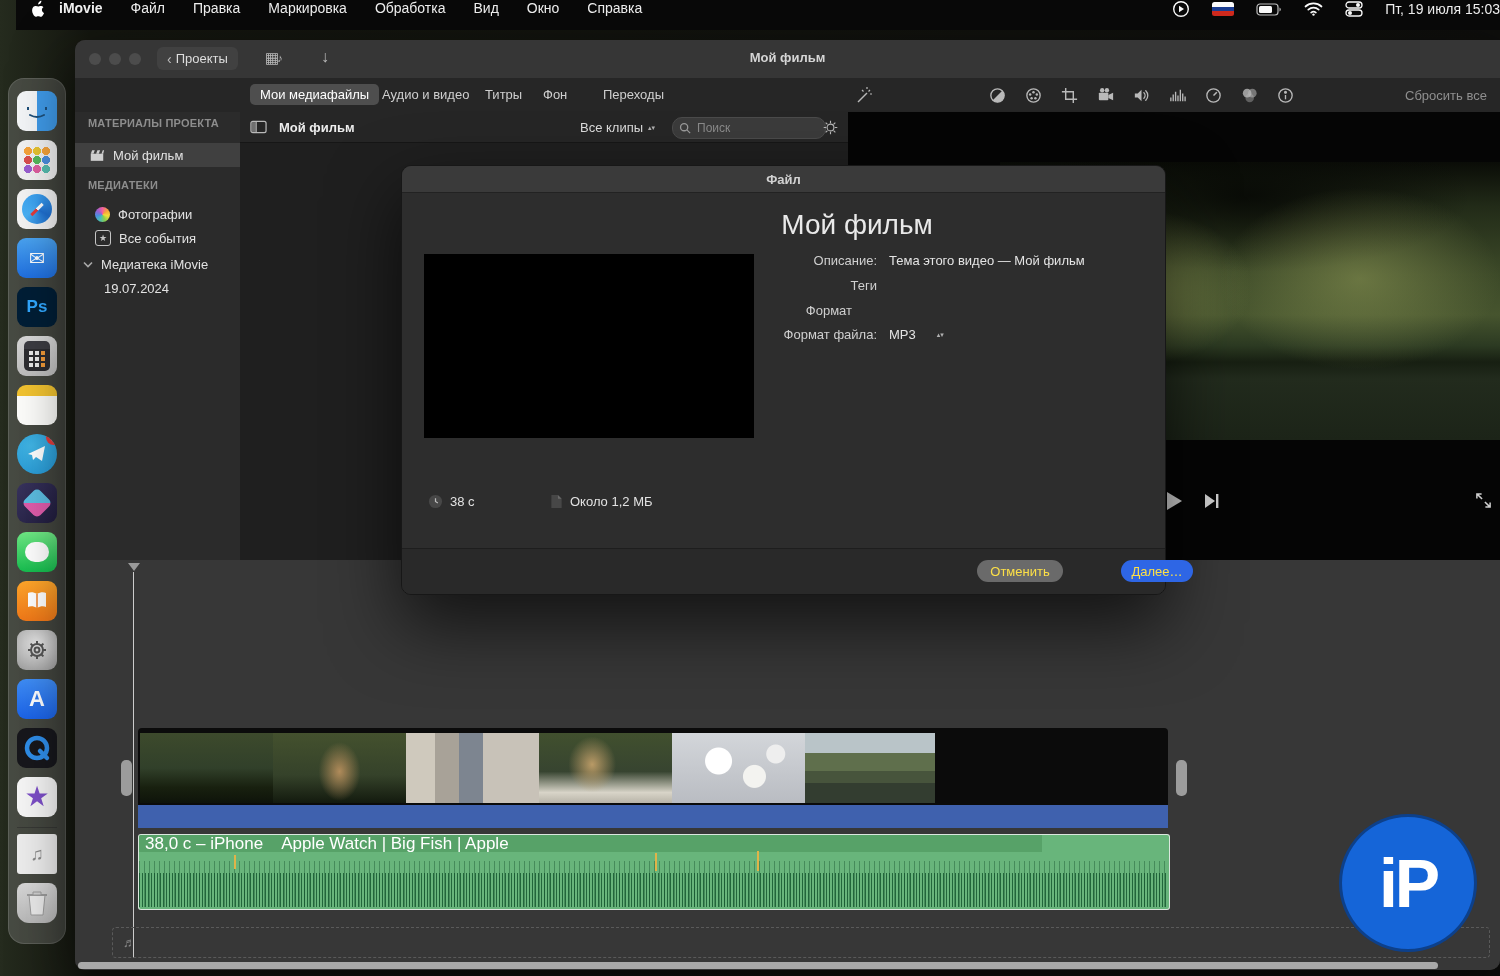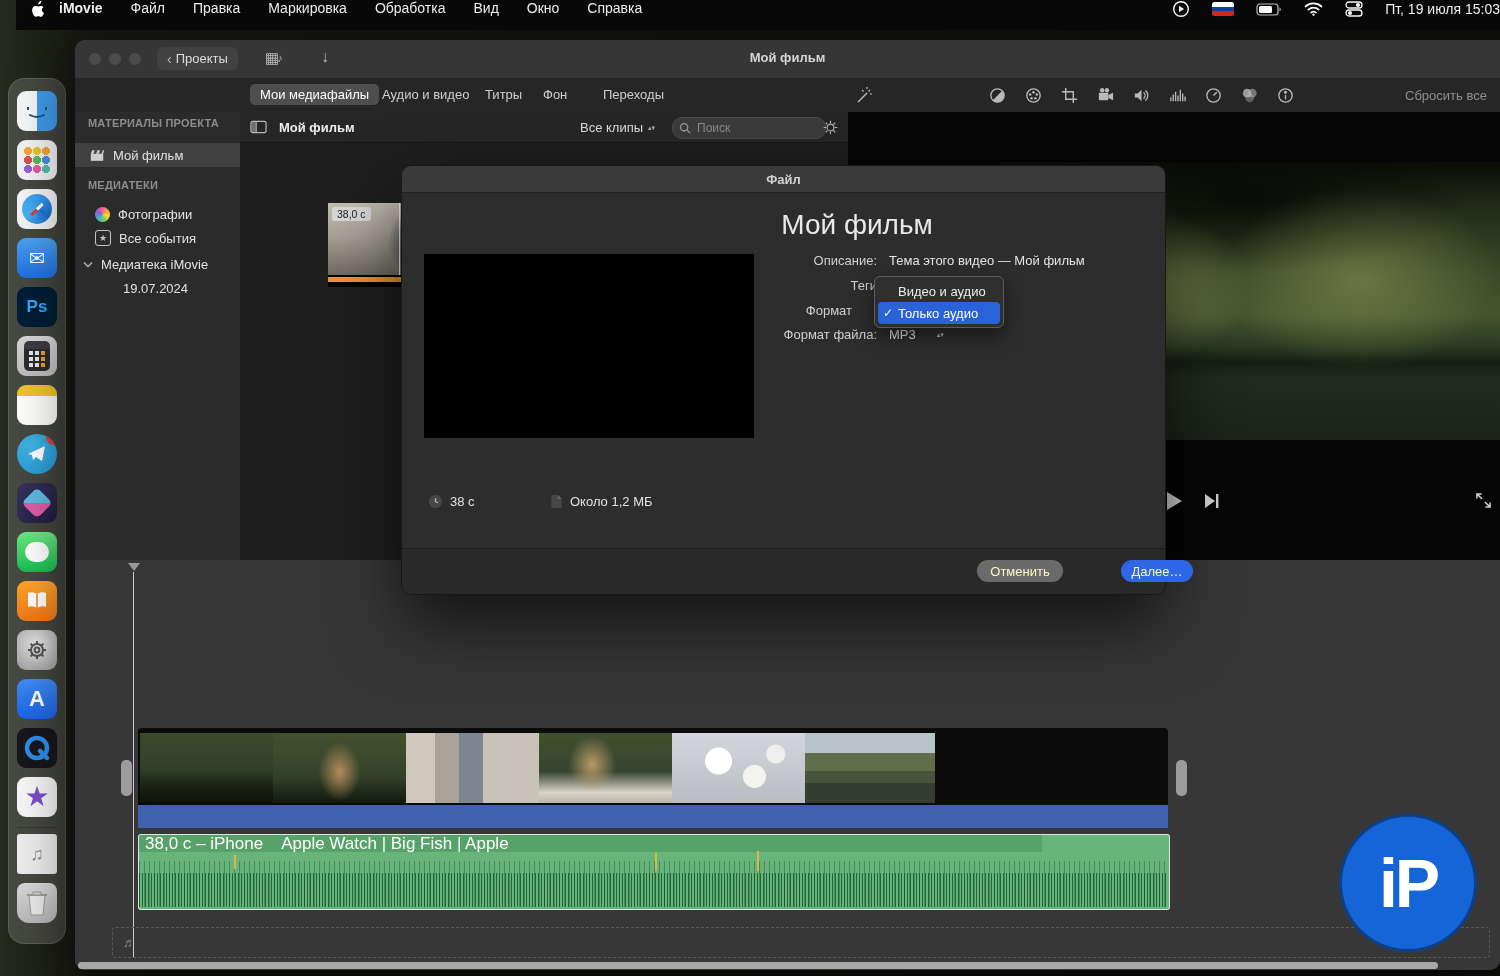--- a/index.html
+++ b/index.html
@@ -92,21 +92,21 @@
   #dlgtitle{left:0;top:0;width:763px;height:26px;background:#3a3a3a;border-radius:9px 9px 0 0;border-bottom:1px solid #222;display:flex;align-items:center;justify-content:center;color:#d2d2d2;font-size:13px;font-weight:bold;}
   #dlgheading{left:255px;top:43px;width:400px;text-align:center;color:#e9e9e9;font-size:28px;}
   #dlgpreview{left:22px;top:88px;width:330px;height:184px;background:#000;}
   .dlabel{position:absolute;width:180px;text-align:right;color:#cfcfcf;font-size:13px;}
   .dvalue{position:absolute;color:#e4e4e4;font-size:13px;white-space:nowrap;}
   #popup{left:472px;top:110px;width:130px;height:52px;background:#2f2f2f;border:1px solid #5c5c5c;border-radius:6px;box-shadow:0 8px 20px rgba(0,0,0,.5);padding:3px;box-sizing:border-box;}
   .pitem{position:relative;height:22px;display:flex;align-items:center;color:#ececec;font-size:13px;border-radius:4px;padding-left:20px;}
   .pitem.sel{background:#2a62d9;color:#fff;}
   .pitem .chk{position:absolute;left:5px;font-size:12px;}
   #dlgfooter{left:0;top:382px;width:763px;height:45px;background:#292929;border-top:1px solid #1e1e1e;border-radius:0 0 9px 9px;}
-  .dbtn{position:absolute;top:11px;height:22px;border-radius:11px;font-size:13px;color:#fef9c3;display:flex;align-items:center;justify-content:center;}
+  .dbtn{position:absolute;top:11px;height:22px;border-radius:11px;font-size:13px;color:#fde047;display:flex;align-items:center;justify-content:center;}
   #btncancel{left:575px;width:86px;background:#6a6a6a;}
   #btnnext{left:679px;width:72px;background:#2e66e5;margin-left:40px;}
 
   
   #wm{left:1339px;top:814px;width:132px;height:132px;border-radius:50%;background:#1565d8;border:3px solid rgba(5,20,45,.45);display:flex;align-items:center;justify-content:center;color:#fff;font-size:68px;font-weight:bold;letter-spacing:-3px;}
 </style>
 </head>
 <body>
 
 <div id="screen">
@@ -342,21 +342,21 @@
       </div>
       <div class="sbrow" style="top:140px">
         <span class="ico" style="margin-left:8px">
             <svg width="10" height="7" viewBox="0 0 10 7" fill="none" stroke="#a8a8a8" stroke-width="1.6">
               <path d="M1 1.5 5 5.5 9 1.5"></path>
             </svg>
           </span>
         <span>Медиатека iMovie</span>
       </div>
       <div class="sbrow" style="top:164px">
-        <span style="margin-left:48px">19.07.2024</span>
+        <span style="margin-left:29px">19.07.2024</span>
       </div>
     </div>
 
     <div class="abs" id="browser">
       <div class="abs" id="bhead">
         <span class="ico" style="margin-left:10px">
             <svg width="17" height="14" viewBox="0 0 18 14">
               <rect x="1" y="1" width="16" height="12" rx="2" fill="none" stroke="#b9b9b9" stroke-width="1.3"></rect>
               <path d="M6.5 1v12" stroke="#b9b9b9" stroke-width="1.3"></path>
               <rect x="1.8" y="1.8" width="4" height="10.4" fill="#b9b9b9" opacity=".5"></rect>
@@ -376,26 +376,20 @@
             </span>
           <input placeholder="Поиск" style="">
         </div>
         <span class="ico" style="position:absolute;left:582px">
             <svg width="17" height="17" viewBox="0 0 20 20" fill="none" stroke="#b9b9b9" stroke-width="1.3">
               <circle cx="10" cy="10" r="4"></circle>
               <path d="M10 2v3M10 15v3M2 10h3M15 10h3M4.3 4.3l2.1 2.1M13.6 13.6l2.1 2.1M4.3 15.7l2.1-2.1M13.6 6.4l2.1-2.1"></path>
             </svg>
           </span>
       </div>
-      <div class="abs" id="clip">
-        <div class="abs" id="clipthumb"></div>
-        <div class="abs" style="left:71px;top:0;width:1px;height:72px;background:rgba(255,255,255,.9)"></div>
-        <div class="abs" id="clipbadge">38,0 с</div>
-        <div class="abs" id="cliporange"></div>
-      </div>
     </div>
 
     <div class="abs" id="viewer"></div>
     <div class="abs" id="vframe"></div>
     <span class="abs pctl" style="left:1092px;top:452px;width:0;height:0;border-top:9px solid transparent;border-bottom:9px solid transparent;border-left:15px solid #cfcfcf"></span>
     <span class="abs pctl ico" style="left:1128px;top:452px">
         <svg width="18" height="18" viewBox="0 0 18 18">
           <path d="M2 2l10 7-10 7z" fill="#cfcfcf"></path>
           <rect x="13" y="2" width="2.4" height="14" fill="#cfcfcf"></rect>
         </svg>
@@ -452,29 +446,20 @@
     <div class="dlabel" style="left:295px;top:87px">Описание:</div>
     <div class="dvalue" style="left:487px;top:87px">Тема этого видео — Мой фильм</div>
     <div class="dlabel" style="left:295px;top:112px">Теги</div>
     <div class="dlabel" style="left:270px;top:137px">Формат</div>
     <div class="dlabel" style="left:295px;top:161px">Формат файла:</div>
     <div class="dvalue" style="left:487px;top:161px;display:flex;align-items:center;gap:21px">
       <span>MP3</span>
       <span style="display:inline-flex;flex-direction:column;font-size:7px;line-height:5px;color:#b0b0b0">▴▾</span>
     </div>
 
-    <div class="abs" id="popup">
-      <div class="pitem">
-          <span>Видео и аудио</span>
-        </div>
-      <div class="pitem sel">
-        <span class="chk">✓</span>
-        <span>Только аудио</span>
-      </div>
-    </div>
 
     <div class="abs" style="left:26px;top:328px;display:flex;align-items:center;gap:7px;color:#e2e2e2;font-size:13px">
       <span class="ico">
           <svg width="15" height="15" viewBox="0 0 16 16">
             <circle cx="8" cy="8" r="7" fill="#474747"></circle>
             <path d="M8 4.5V8l2.5 1.5" stroke="#bdbdbd" stroke-width="1.3" fill="none"></path>
           </svg>
         </span>
       <span>38 с</span>
     </div>

